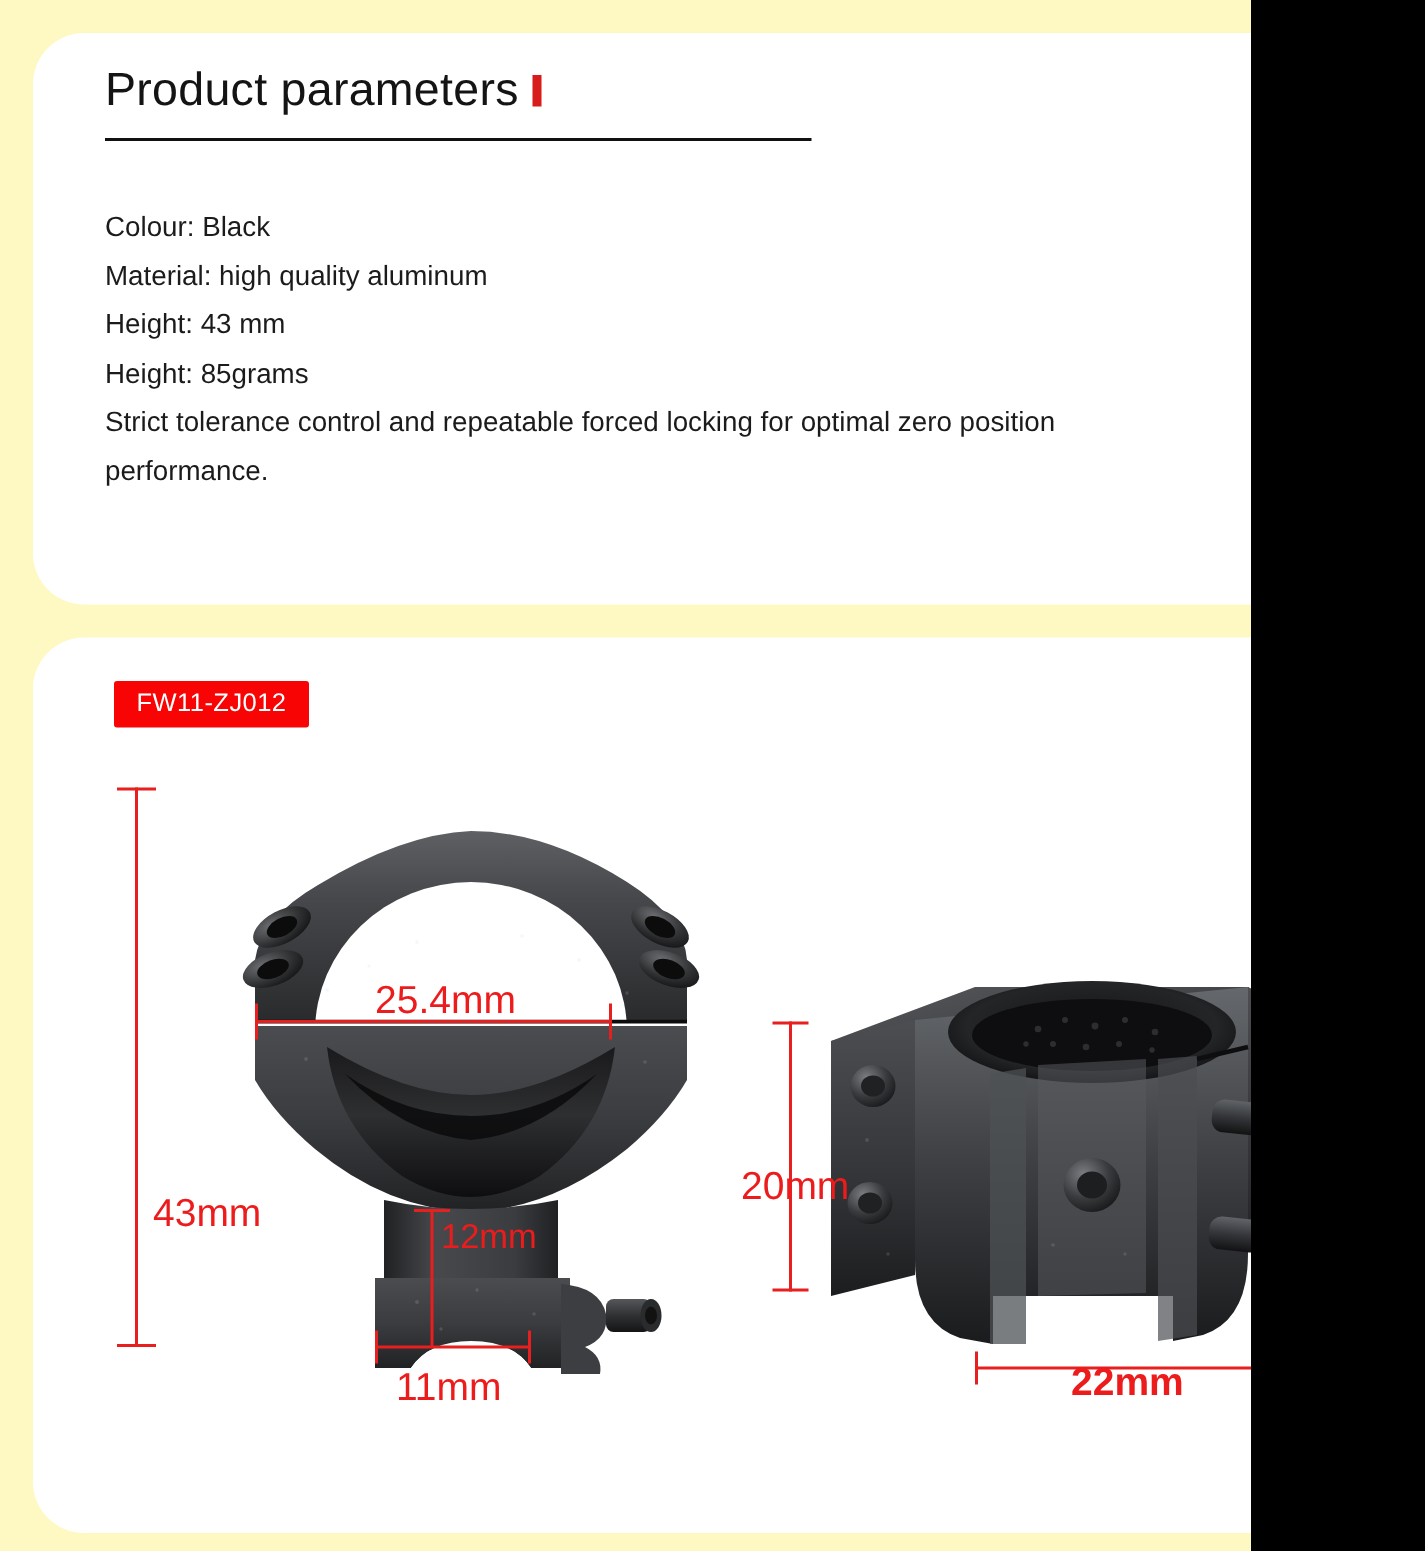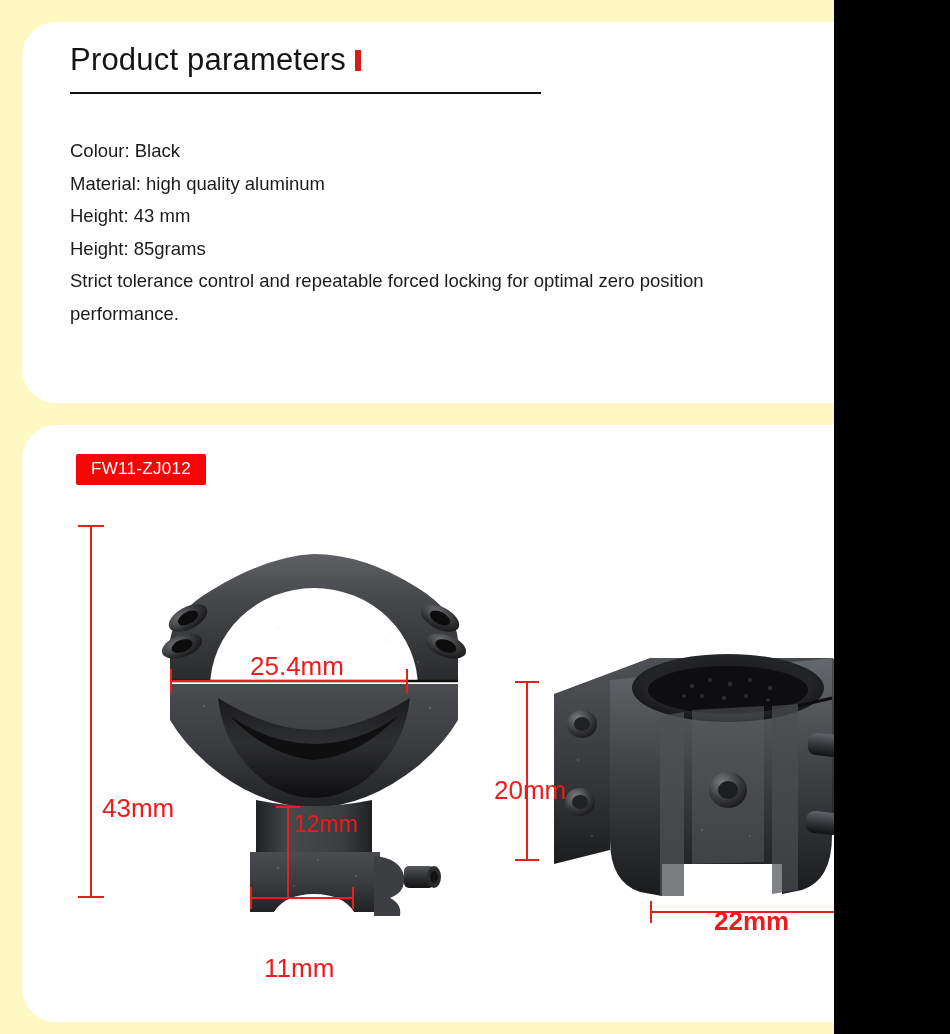--- a/index.html
+++ b/index.html
@@ -357,21 +357,21 @@
     <div class="tick-v" style="left:384px; top:244px; height:24px;"></div>
     <div class="dim-label" style="left:228px; top:228px;">25.4mm</div>
 
     <div class="dim-v" style="left:265px; top:381px; height:92px;"></div>
     <div class="tick-h" style="left:254px; top:381px; width:24px;"></div>
     <div class="dim-label small" style="left:272px; top:388px;">12mm</div>
 
     <div class="dim-h" style="left:228px; top:472px; width:104px;"></div>
     <div class="tick-v" style="left:228px; top:462px; height:22px;"></div>
     <div class="tick-v" style="left:330px; top:462px; height:22px;"></div>
-    <div class="dim-label" style="left:242px; top:486px;margin-top:44px;">11mm</div>
+    <div class="dim-label" style="left:242px; top:486px;">11mm</div>
 
     <div class="dim-v" style="left:504px; top:256px; height:180px;"></div>
     <div class="tick-h" style="left:493px; top:256px; width:24px;"></div>
     <div class="tick-h" style="left:493px; top:434px; width:24px;"></div>
     <div class="dim-label" style="left:440px; top:352px;margin-left:32px;">20mm</div>
 
     <div class="dim-h" style="left:628px; top:486px; width:200px;"></div>
     <div class="tick-v" style="left:628px; top:476px; height:22px;"></div>
     <div class="tick-v" style="left:826px; top:476px; height:22px;"></div>
     <div class="dim-label" style="left:692px; top:483px;font-weight:bold;">22mm</div>

